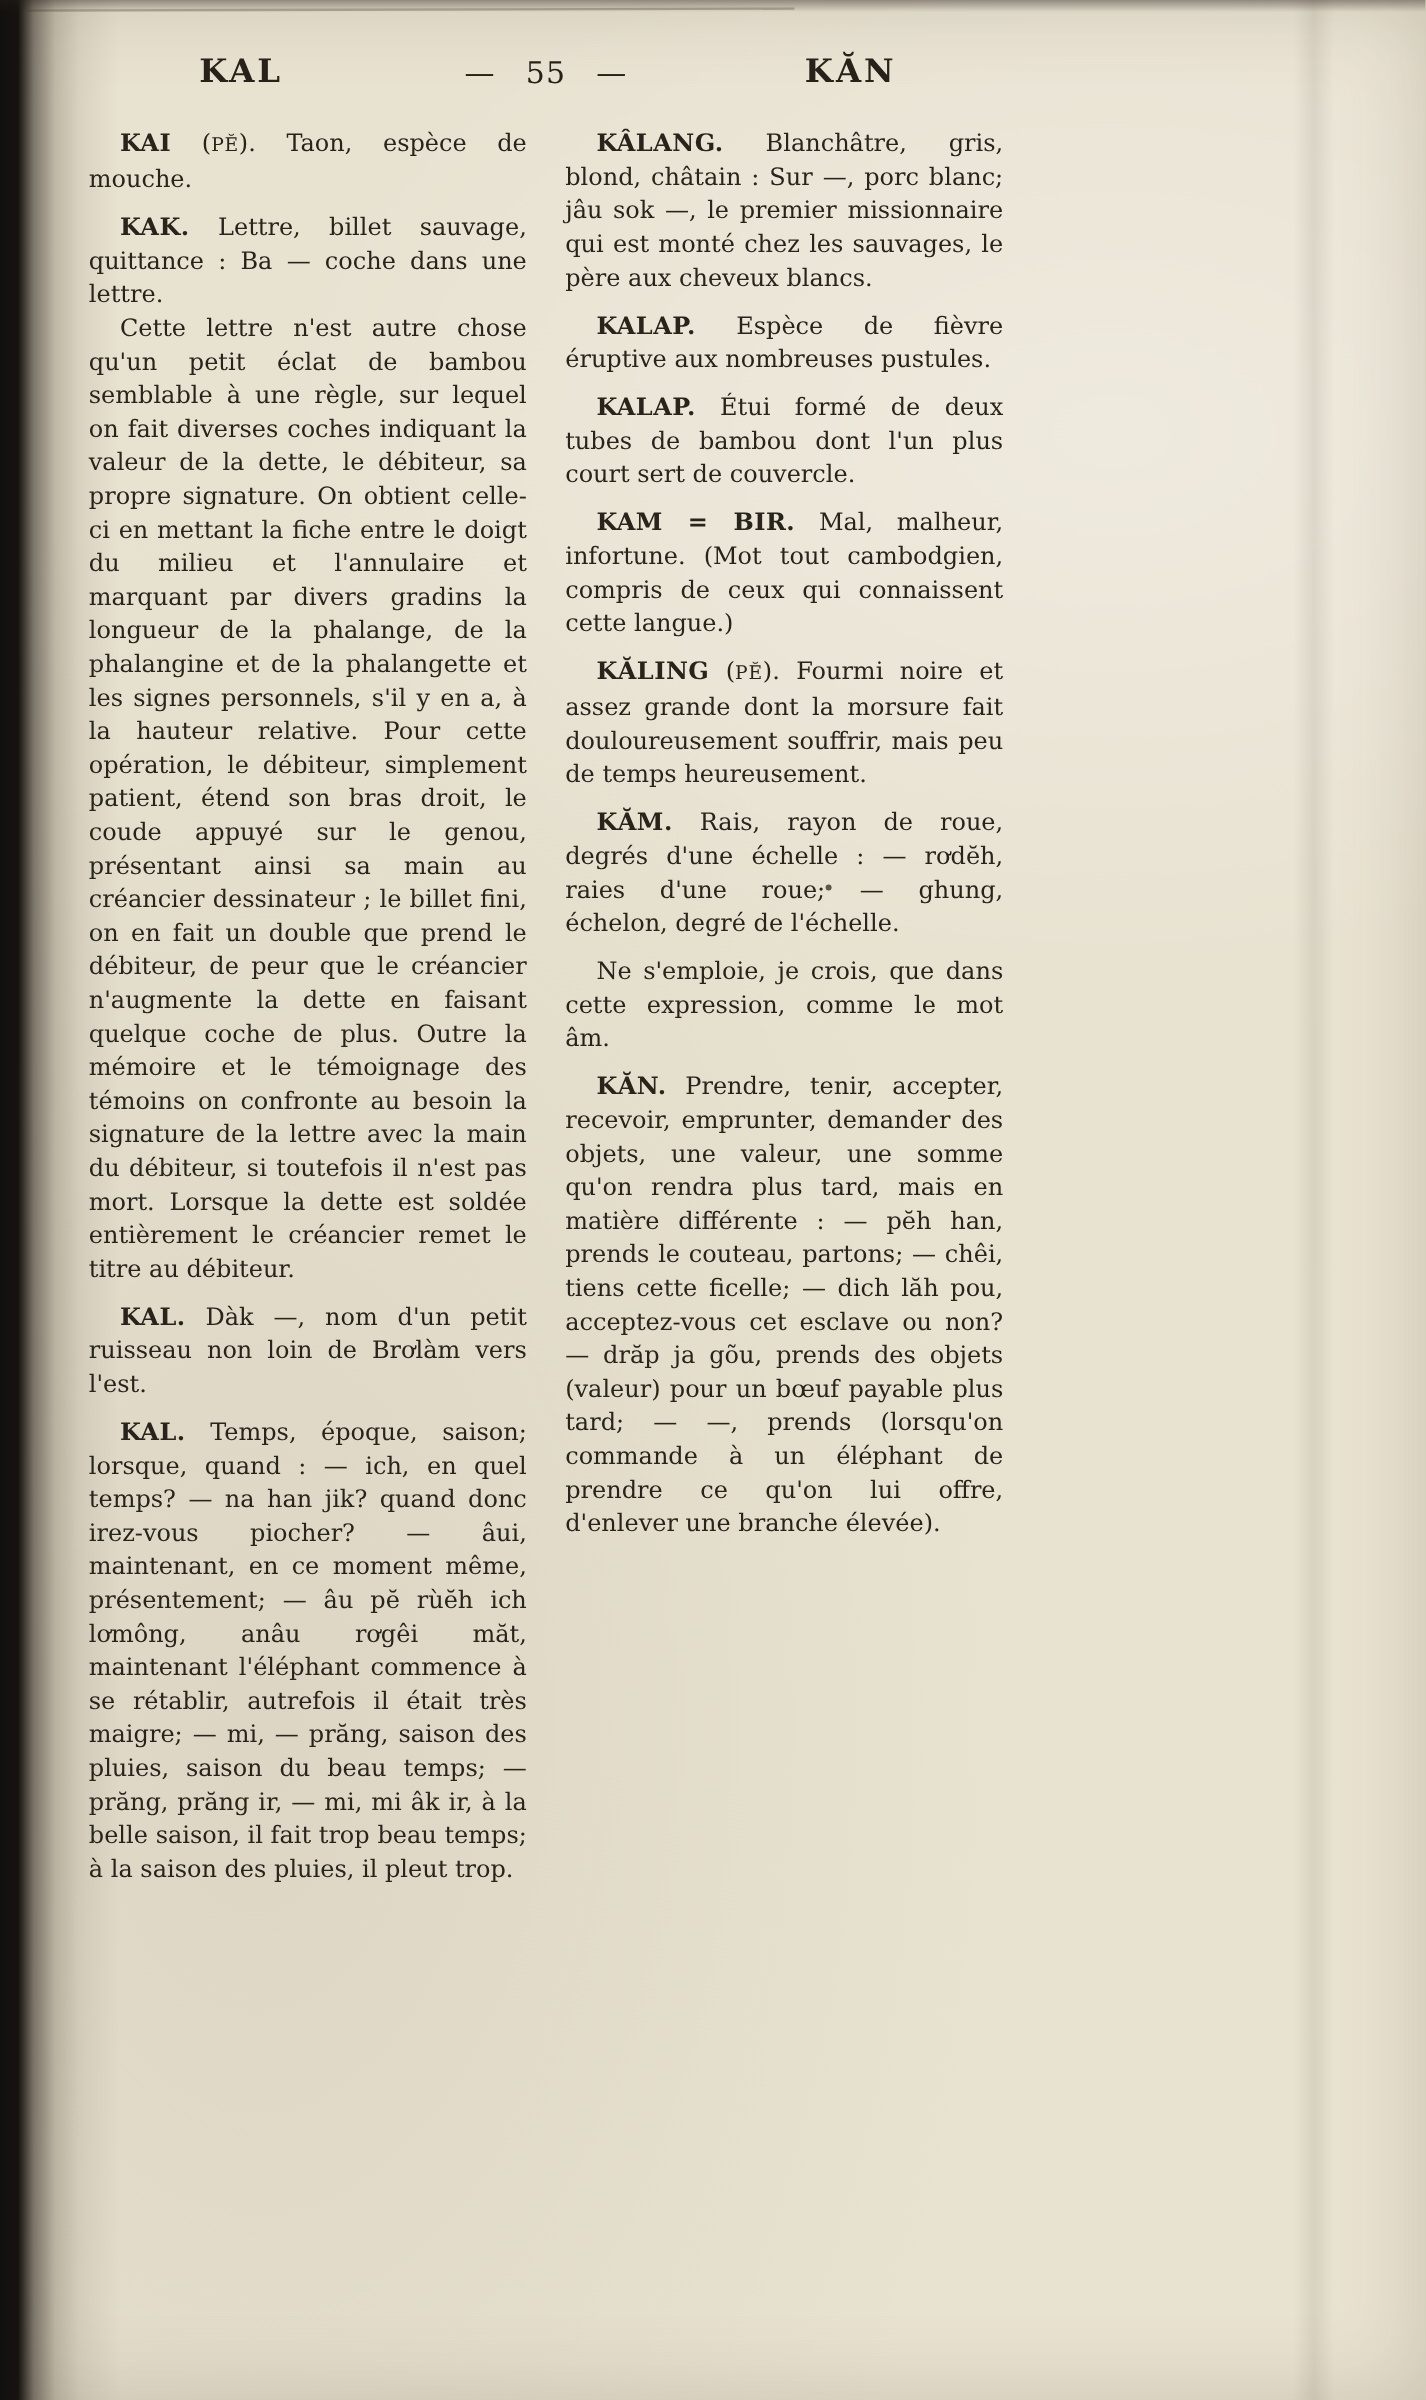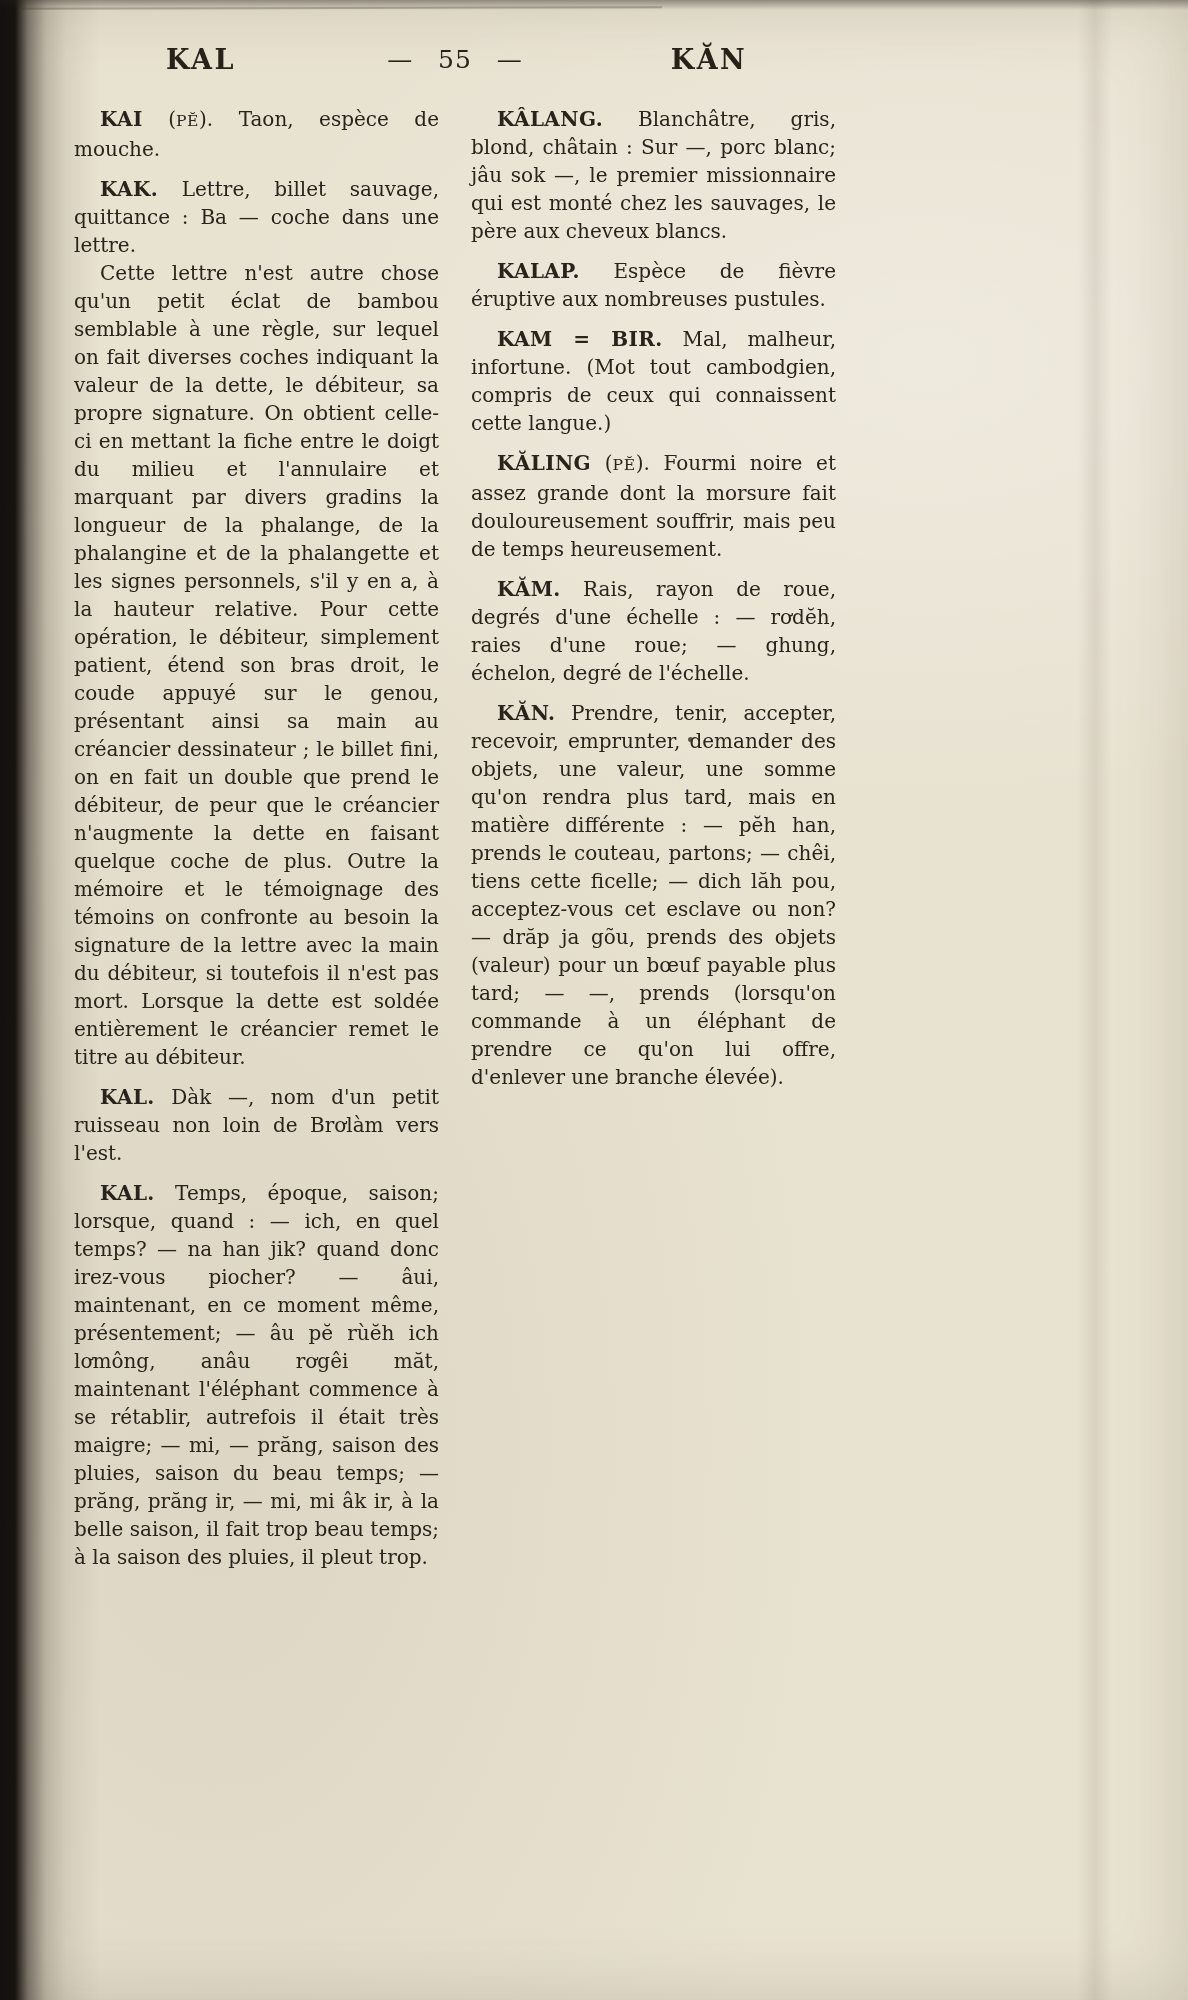--- a/index.html
+++ b/index.html
@@ -41,21 +41,21 @@
   }
   .speck {
     position: absolute; left: 688px; top: 737px; width: 5px; height: 5px;
     border-radius: 50%; background: #3b342b; opacity: 0.8;
   }
   .page-body {
     position: absolute; left: 74px; top: 44px; width: 762px;
     color: #272219;
   }
   .running-header {
-    display: flex; align-items: center; margin-bottom: 30px;
+    display: flex; align-items: flex-end; margin-bottom: 30px;
   }
   .running-header > span { flex: 1; text-align: center; }
   .rh-word { font-weight: 700; font-size: 27px; letter-spacing: 2.5px; }
   .rh-center { font-size: 25px; font-weight: 400; word-spacing: 16px; letter-spacing: 1px; }
   .columns { display: flex; gap: 32px; margin-top: 13px; }
   .col { width: 365px; }
   .para {
     margin: 0; text-indent: 26px; text-align: justify;
     font-size: 20px; line-height: 28px; color: #28231b;
   }
@@ -97,29 +97,33 @@
           </div>
         </div>
       <div class="col" id="col-right">
           <div class="entry">
             <p class="para"><span class="hw">KÂLANG.</span><span class="tx"> Blanchâtre, gris, blond, châtain : </span><span class="it">Sur</span><span class="tx"> —, porc blanc; </span><span class="it">jâu sok</span><span class="tx"> —, le premier missionnaire qui est monté chez les sauvages, le père aux cheveux blancs.</span></p>
           </div>
           <div class="entry">
             <p class="para"><span class="hw">KALAP.</span><span class="tx"> Espèce de fièvre éruptive aux nombreuses pustules.</span></p>
           </div>
           <div class="entry">
+            <p class="para"><span class="hw">KALAP.</span><span class="tx"> Étui formé de deux tubes de bambou dont l'un plus court sert de couvercle.</span></p>
+          </div>
+          <div class="entry">
             <p class="para"><span class="hw">KAM = BIR.</span><span class="tx"> Mal, malheur, infortune. (Mot tout cambodgien, compris de ceux qui connaissent cette langue.)</span></p>
           </div>
           <div class="entry">
             <p class="para"><span class="hw">KĂLING</span><span class="tx"> (</span><span class="sc">pĕ</span><span class="tx">). Fourmi noire et assez grande dont la morsure fait douloureusement souffrir, mais peu de temps heureusement.</span></p>
           </div>
           <div class="entry">
             <p class="para"><span class="hw">KĂM.</span><span class="tx"> Rais, rayon de roue, degrés d'une échelle : — </span><span class="it">rơdĕh</span><span class="tx">, raies d'une roue; — </span><span class="it">ghung</span><span class="tx">, échelon, degré de l'échelle.</span></p>
           </div>
           <div class="entry">
+            <p class="para"><span class="tx">Ne s'emploie, je crois, que dans cette expression, comme le mot </span><span class="it">âm</span><span class="tx">.</span></p>
           </div>
           <div class="entry">
             <p class="para"><span class="hw">KĂN.</span><span class="tx"> Prendre, tenir, accepter, recevoir, emprunter, demander des objets, une valeur, une somme qu'on rendra plus tard, mais en matière différente : — </span><span class="it">pĕh han</span><span class="tx">, prends le couteau, partons; — </span><span class="it">chêi</span><span class="tx">, tiens cette ficelle; — </span><span class="it">dich lăh pou</span><span class="tx">, acceptez-vous cet esclave ou non? — </span><span class="it">drăp ja gõu</span><span class="tx">, prends des objets (valeur) pour un bœuf payable plus tard; — —, prends (lorsqu'on commande à un éléphant de prendre ce qu'on lui offre, d'enlever une branche élevée).</span></p>
           </div>
         </div>
     </div>
   </div>
 
   <div class="speck"></div>
 </div>

